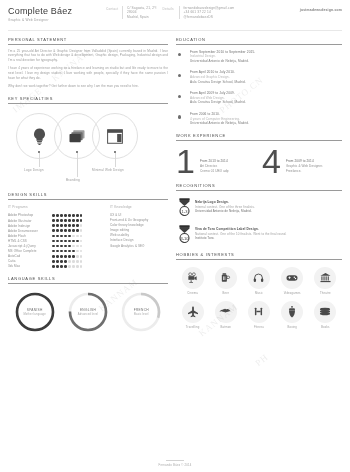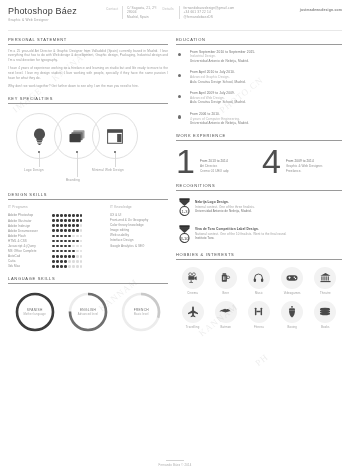--- a/index.html
+++ b/index.html
@@ -113,21 +113,21 @@
   .wm span { position:absolute; color:rgba(150,150,150,.17); font-size:9px; letter-spacing:1px;
              font-family:"Liberation Serif", serif; }
 </style>
 </head>
 <body>
 
 <div class="page">
 
   <div class="header">
     <div class="hdr-name-block">
-      <div class="hdr-name">Photoshop Báez</div>
+      <div class="hdr-name">Complete Báez</div>
       <div class="hdr-role">Graphic &amp; Web Designer</div>
     </div>
 
     <div class="hdr-col">
       <div class="hdr-key">Contact</div>
       <div class="hdr-vals">
         <div class="hdr-val">C/ Sagasta, 21, 2ºI</div>
         <div class="hdr-val">28004</div>
         <div class="hdr-val">Madrid, Spain</div>
       </div>

